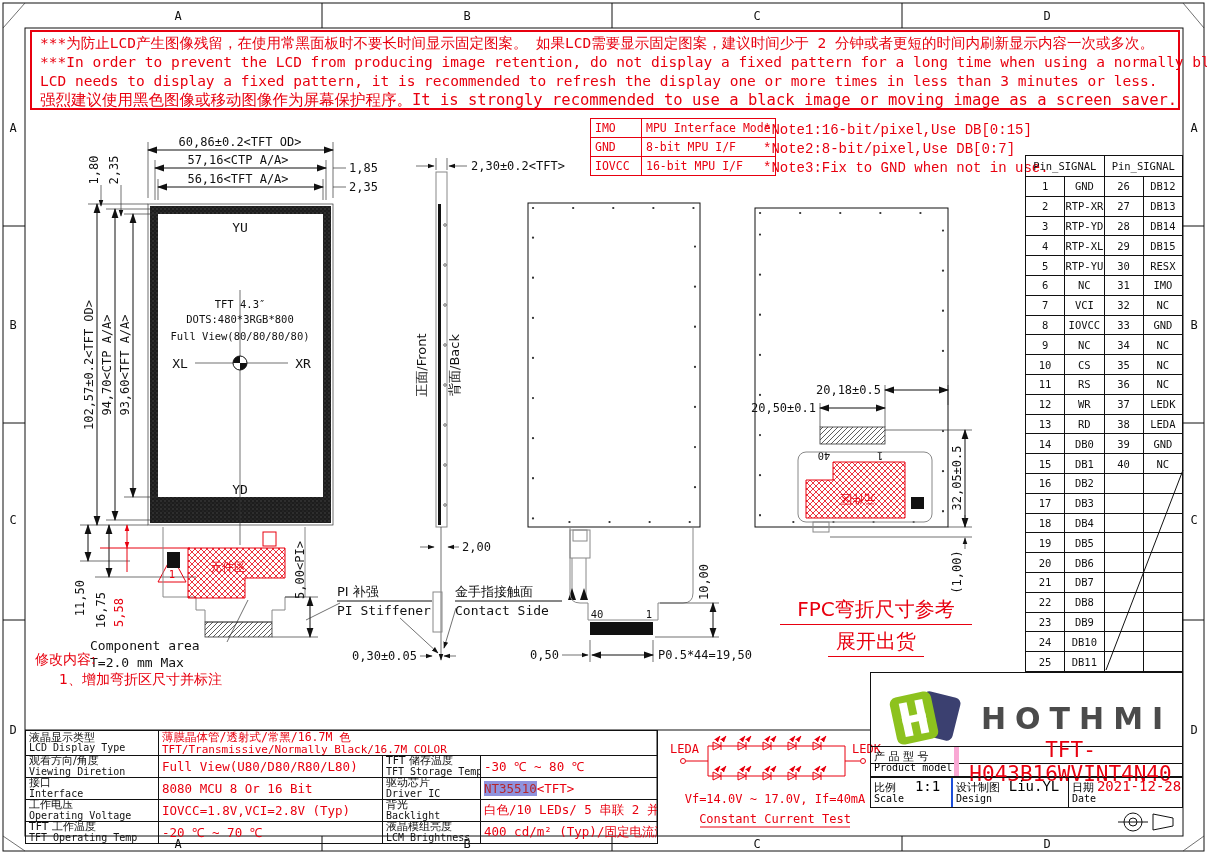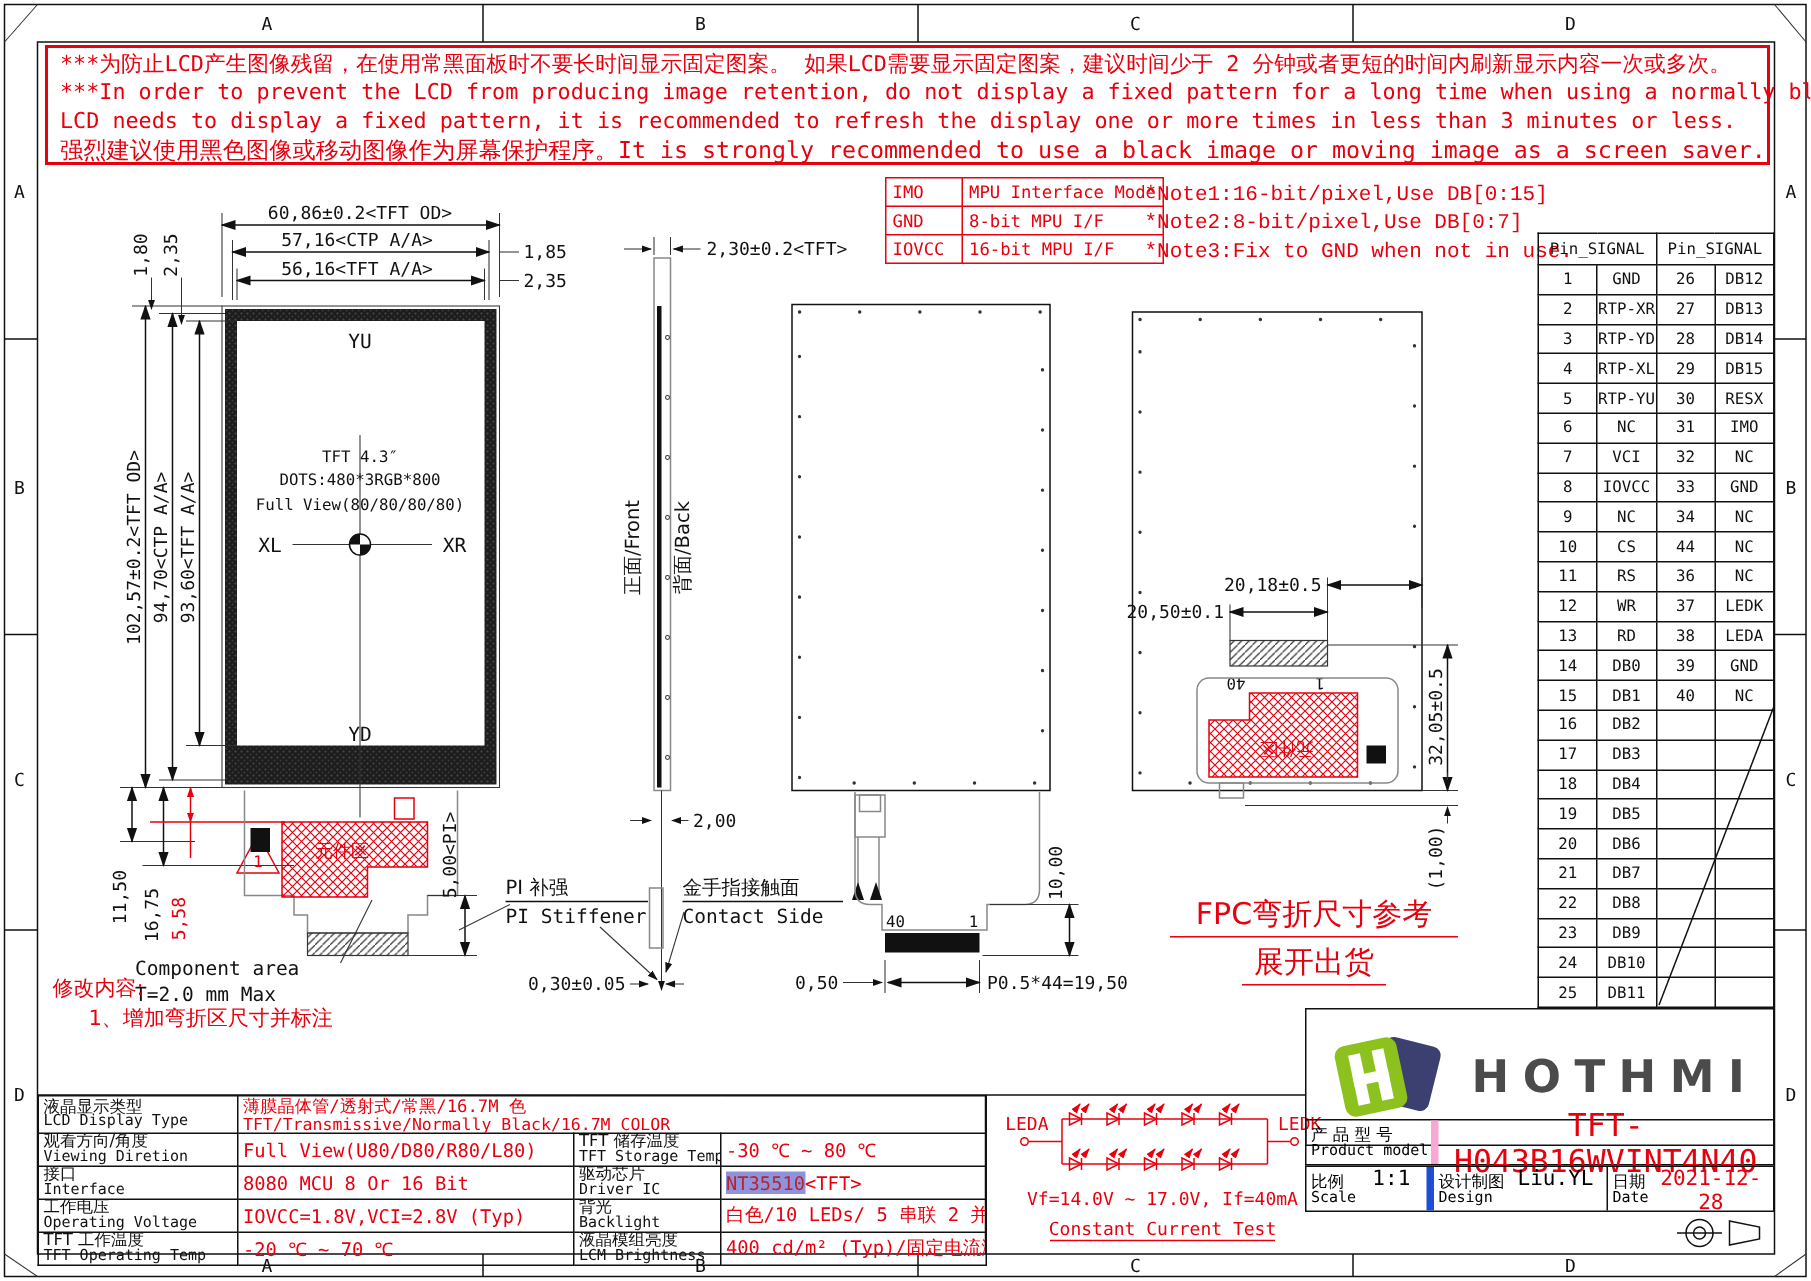--- a/index.html
+++ b/index.html
@@ -431,21 +431,21 @@
         </tr>
   <tr>
           <td>9</td>
           <td>NC</td>
           <td>34</td>
           <td>NC</td>
         </tr>
   <tr>
           <td>10</td>
           <td>CS</td>
-          <td>44</td>
+          <td>35</td>
           <td>NC</td>
         </tr>
   <tr>
           <td>11</td>
           <td>RS</td>
           <td>36</td>
           <td>NC</td>
         </tr>
   <tr>
           <td>12</td>
@@ -626,21 +626,21 @@
 
 <div class="tbcell" style="left:870px;top:746px;width:313px;height:31px;padding:0">
   <div class="tblbl" style="width:80px;border-right:5px solid #f9a8d4;height:100%">
     <div class="cn">产 品 型 号</div>
         <div class="en">Product model</div>
   </div>
   <div class="tbval red" style="font-size:21px">TFT-H043B16WVINT4N40</div>
 </div>
 
 <div class="tbcell" style="left:870px;top:777px;width:313px;height:31px;padding:0">
-  <div style="display:flex;width:80px;height:100%;border-right:5px solid #1d4ed8">
+  <div style="display:flex;width:80px;height:100%;border-right:2px solid #1d4ed8">
     <div class="tblbl">
           <div class="cn">比例</div>
           <div class="en">Scale</div>
         </div>
     <div class="tbval">1:1</div>
   </div>
   <div style="display:flex;width:115px;height:100%;border-right:1px solid #111">
     <div class="tblbl">
           <div class="cn">设计制图</div>
           <div class="en">Design</div>

